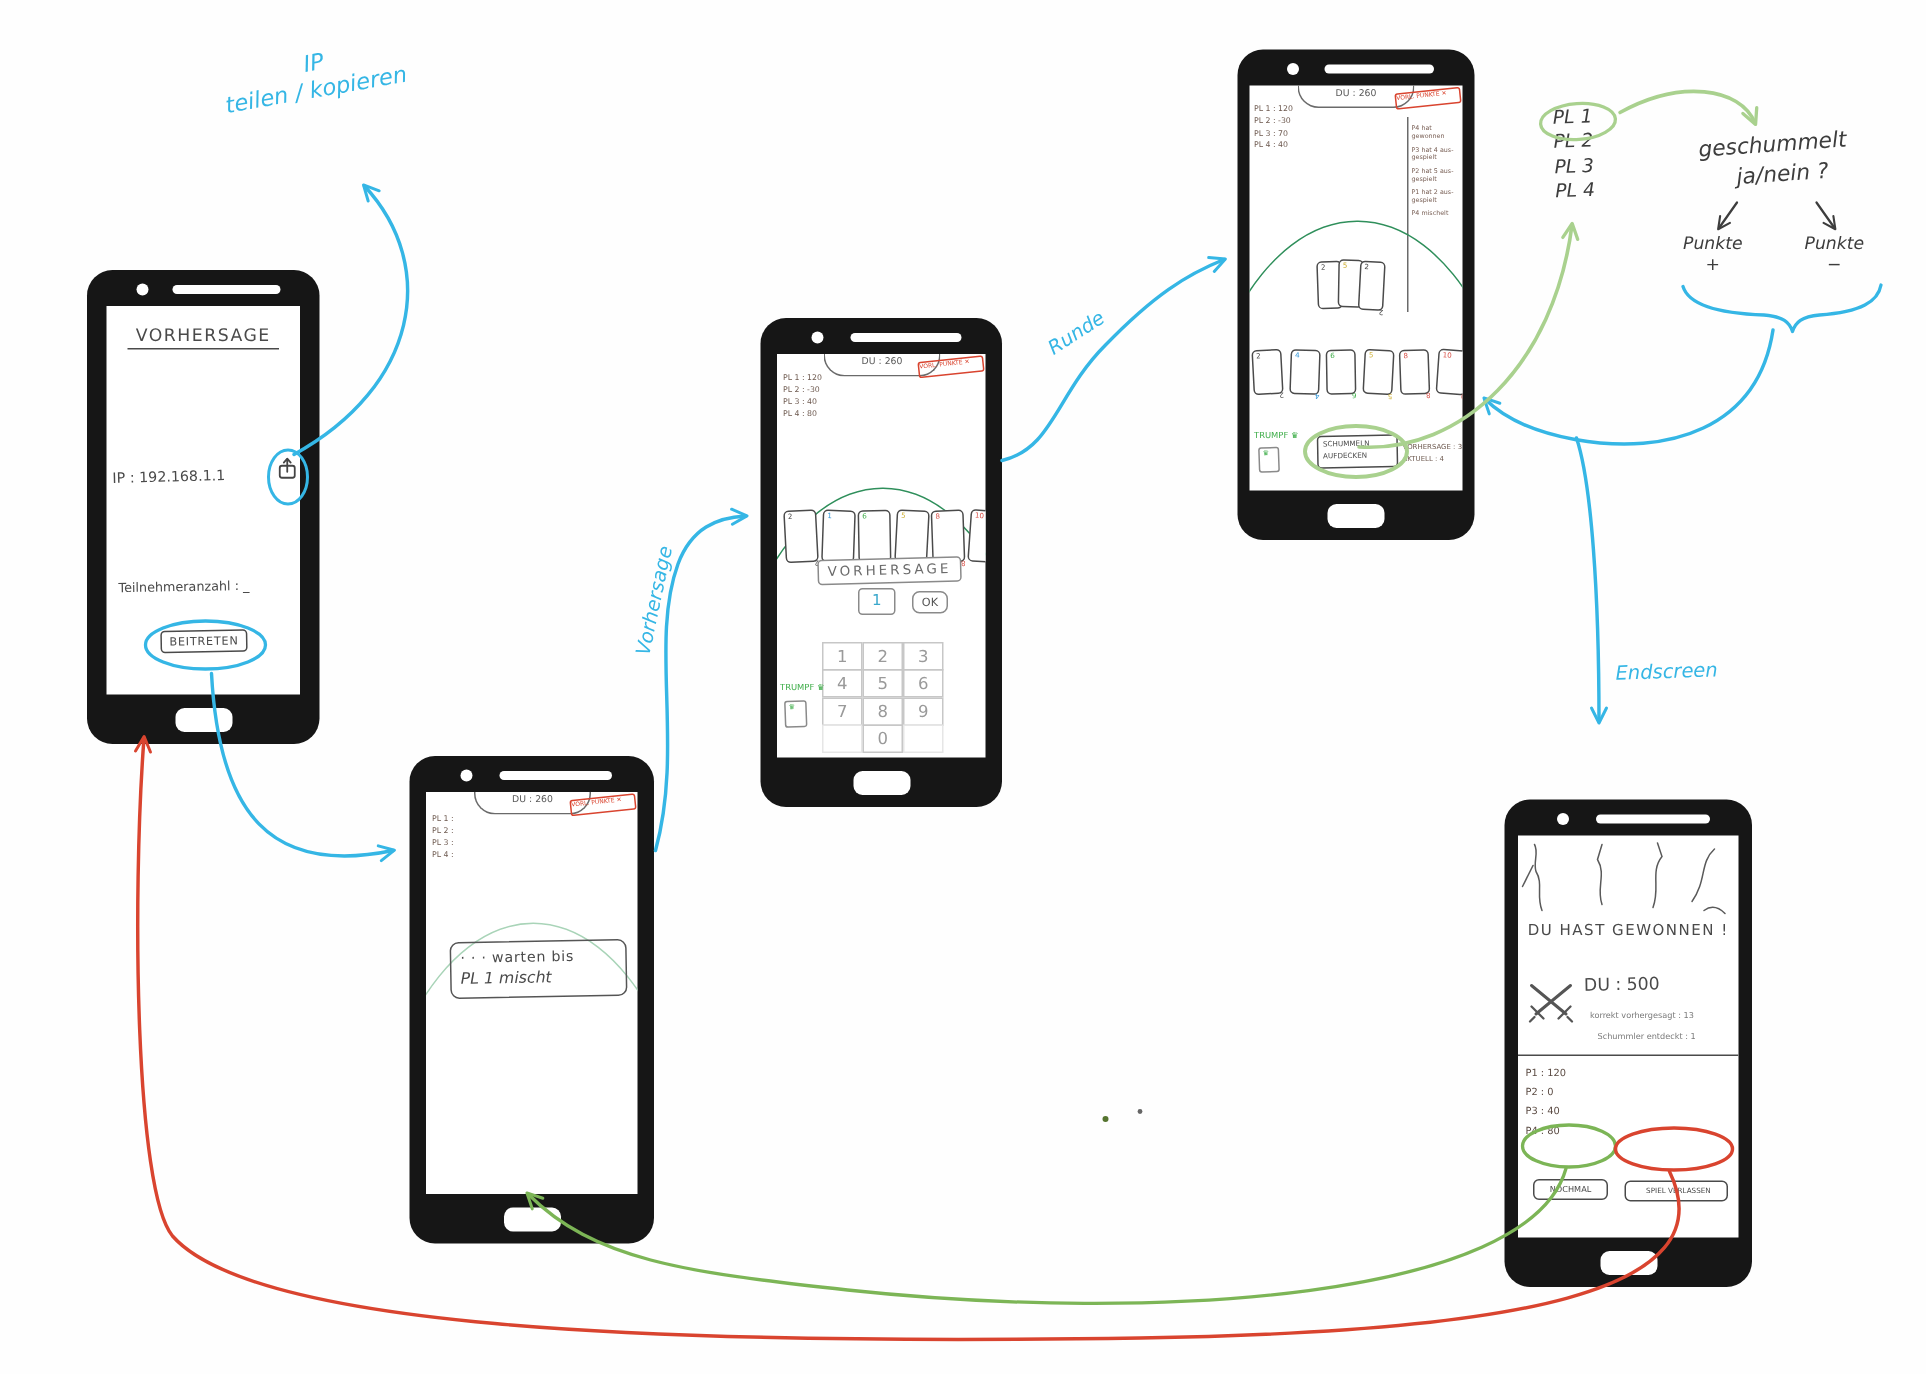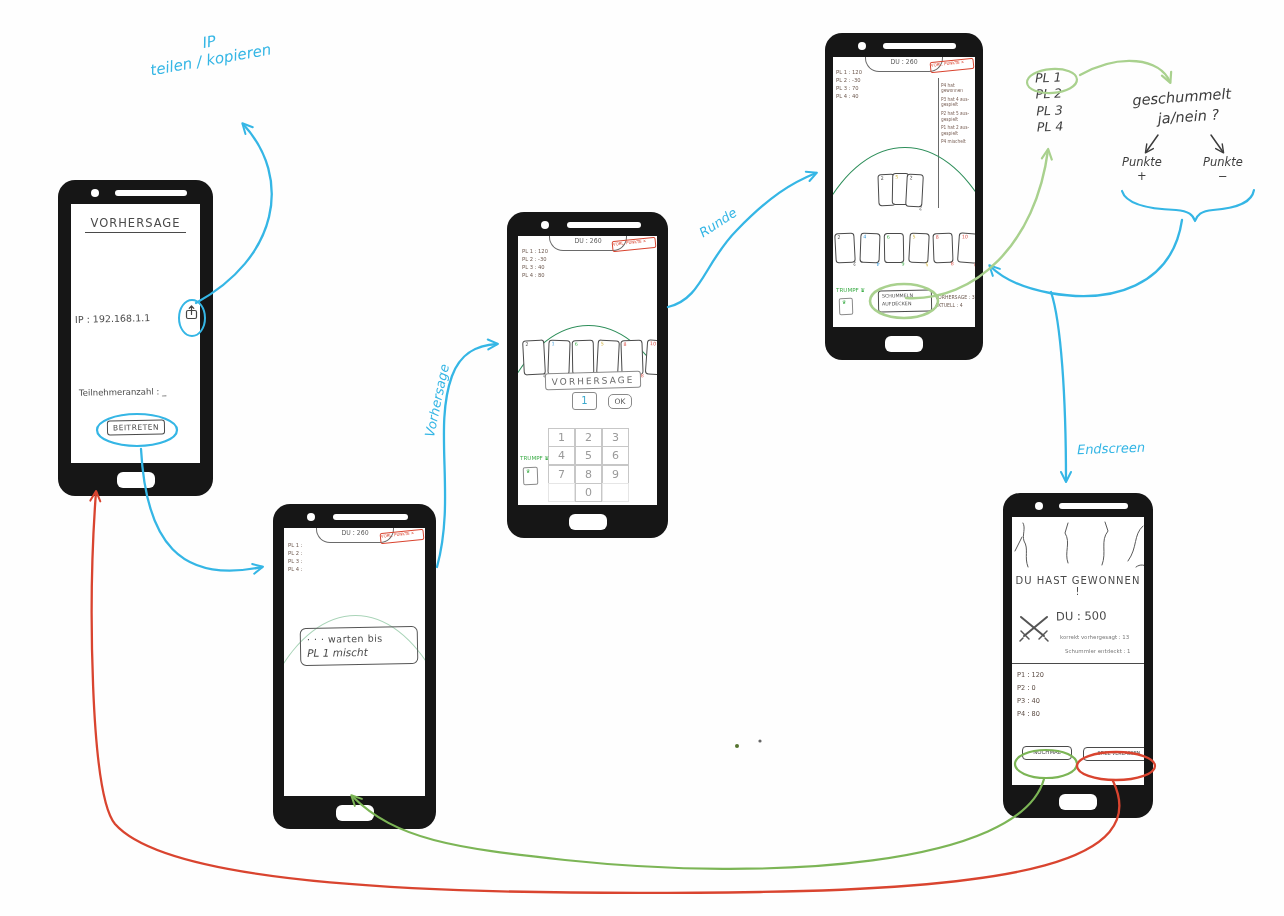--- a/index.html
+++ b/index.html
@@ -270,21 +270,21 @@
         <div class="tiny" style="transform:scale(0.6);margin:-1px 0 0 3px;">AUFDECKEN</div>
       </div>
       <div class="stats" style="left:102px;top:237px;">
         <div>VORHERSAGE : 3</div>
         <div>AKTUELL : 4</div>
       </div>
     </div>
     <div class="home"></div>
   </div>
 
-  <div class="phone" style="left:1003px;top:493px;width:150px;height:325px;">
+  <div class="phone" style="left:1003px;top:533px;width:165px;height:325px;">
     <div class="cam"></div>
     <div class="spk"></div>
     <div class="screen" style="left:9px;right:9px;">
       <svg width="147" height="52" style="position:absolute;top:2px;left:0;">
         <g fill="none" stroke="#5a5a5a" stroke-width="1" stroke-linecap="round">
           <path d="M16,48 C12,38 17,30 12,22 C10,16 14,9 11,4"></path>
           <path d="M56,44 C52,33 59,24 53,14 L56,4"></path>
           <path d="M90,46 C95,33 88,22 96,12 L93,3"></path>
           <path d="M116,42 C126,28 121,16 131,7"></path>
           <path d="M138,50 C133,45 128,45 124,48"></path>

